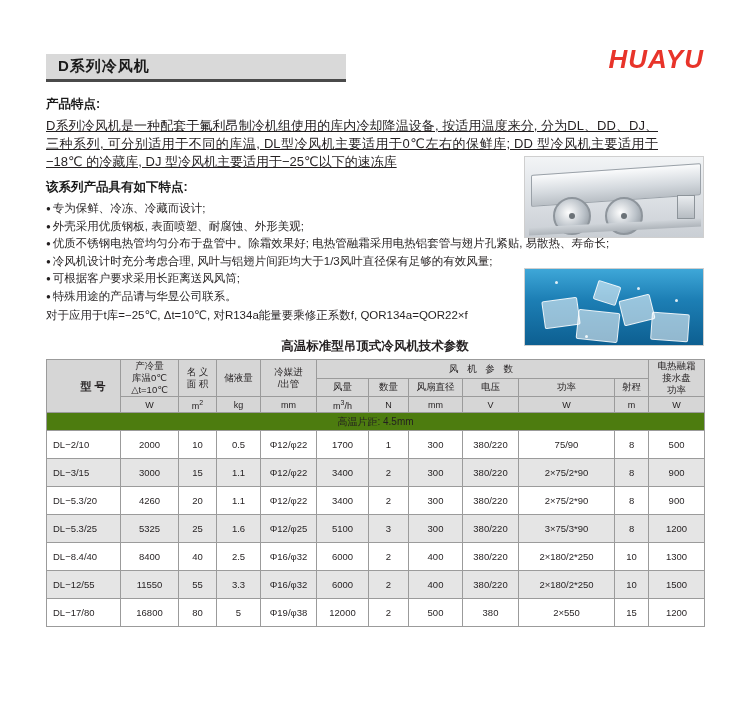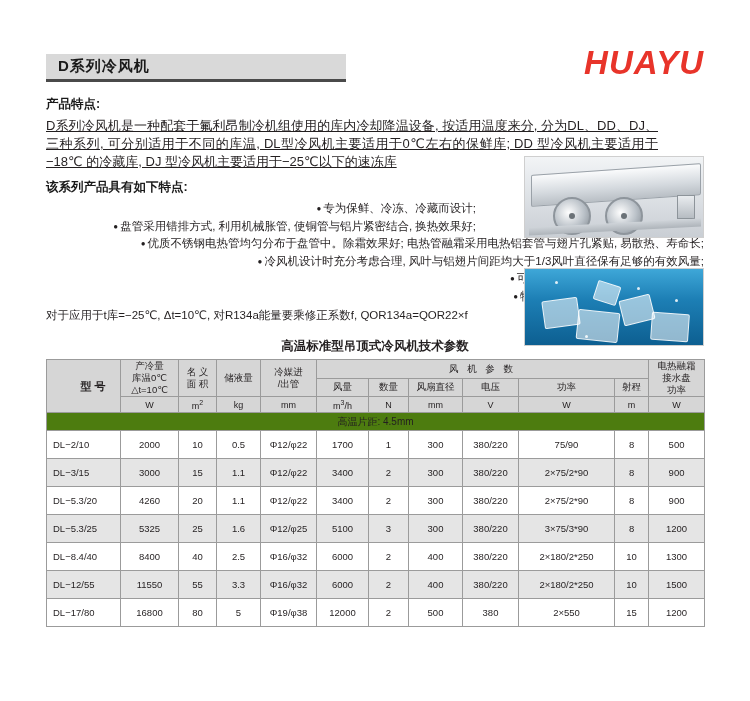--- a/index.html
+++ b/index.html
@@ -36,21 +36,21 @@
     position:absolute;
     left:12px;top:3px;
     font-size:15px;
     font-weight:bold;
     letter-spacing:1px;
     color:#1a1a1a;
   }
   .brand{
     position:absolute;
     right:0;top:-8px;
-    font-size:33px;
+    font-size:26px;
     font-weight:bold;
     font-style:italic;
     color:#e8342a;
     letter-spacing:1px;
     line-height:1;
   }
   
   .content{
     margin:8px 46px 0 46px;
     position:relative;
@@ -67,21 +67,20 @@
     margin:0;
     color:#231f20;
     text-align:justify;
     width:612px;
     text-decoration:underline;
   }
   ul.bullets{
     list-style:none;
     margin:2px 0 0 0;
     padding:0;
-    text-align:right;
   }
   ul.bullets li{
     font-size:11.5px;
     line-height:17.5px;
     margin:0;
     padding:0;
     color:#231f20;
   }
   ul.bullets li::before{
     content:"\25CF";
@@ -268,21 +267,21 @@
       <div class="spark" style="left:150px;top:30px"></div>
       <div class="spark" style="left:60px;top:66px"></div>
     </div>
 
     <h3 class="sec">产品特点:</h3>
     <p class="para">D系列冷风机是一种配套于氟利昂制冷机组使用的库内冷却降温设备, 按适用温度来分, 分为DL、DD、DJ、三种系列, 可分别适用于不同的库温, DL型冷风机主要适用于0℃左右的保鲜库; DD 型冷风机主要适用于−18℃ 的冷藏库, DJ 型冷风机主要适用于−25℃以下的速冻库</p>
 
     <h3 class="sec">该系列产品具有如下特点:</h3>
     <ul class="bullets">
       <li class="wrap-narrow">专为保鲜、冷冻、冷藏而设计;</li>
-      <li class="wrap-narrow">盘管采用错排方式, 利用机械胀管, 使铜管与铝片紧密结合, 换热效果好;</li>
+      <li class="wrap-narrow">外壳采用优质钢板, 表面喷塑、耐腐蚀、外形美观;</li>
       <li>优质不锈钢电热管均匀分布于盘管中。除霜效果好;  电热管融霜采用电热铝套管与翅片孔紧贴, 易散热、寿命长;</li>
       <li>冷风机设计时充分考虑合理, 风叶与铝翅片间距均大于1/3风叶直径保有足够的有效风量;</li>
       <li>可根据客户要求采用长距离送风风筒;</li>
       <li>特殊用途的产品请与华昱公司联系。</li>
     </ul>
 
     <p class="note">对于应用于t库=−25℃,  Δt=10℃,  对R134a能量要乘修正系数f,  QOR134a=QOR22×f</p>
 
     <div class="tbl-title">高温标准型吊顶式冷风机技术参数</div>
 

